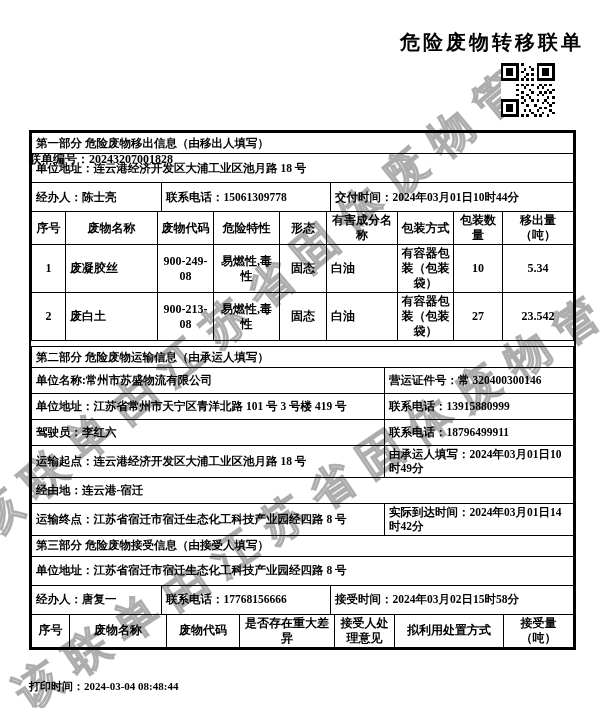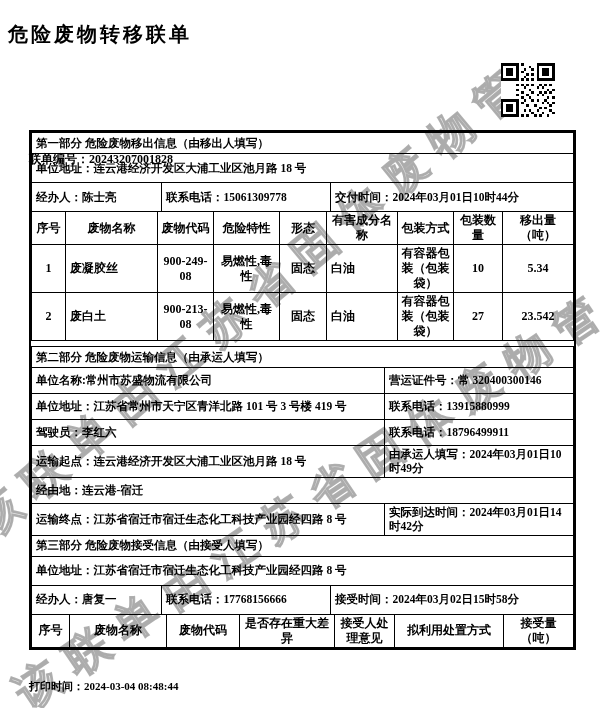--- a/index.html
+++ b/index.html
@@ -15,21 +15,21 @@
     position:absolute;white-space:nowrap;z-index:0;pointer-events:none;
     font-size:44px;letter-spacing:15px;font-weight:bold;
     color:rgba(187,187,187,0.35);
     -webkit-text-stroke:1.3px rgba(152,152,152,0.75);
     transform-origin:0 50%;
   }
   .wm1{left:-18px;top:498px;transform:rotate(-40deg);}
   .wm2{left:20px;top:668px;transform:rotate(-34deg);}
 
   .title{
-    position:absolute;top:13px;left:0;right:0;margin:8px;text-align:left;
+    position:absolute;top:13px;left:0;right:0;margin:16px;text-align:right;
     font-size:20px;letter-spacing:3px;font-weight:bold;z-index:1;
   }
   .qr{position:absolute;left:500px;top:63px;width:55px;height:54px;z-index:1;}
   .mno{position:absolute;left:29px;top:108px;font-size:12px;z-index:1;margin-top:43px;}
 
   .form{
     position:absolute;left:29px;top:130px;width:543px;z-index:1;
     border:2px solid #000;background:transparent;
   }
   .form table{border-collapse:collapse;width:100%;table-layout:fixed;margin:0;}

